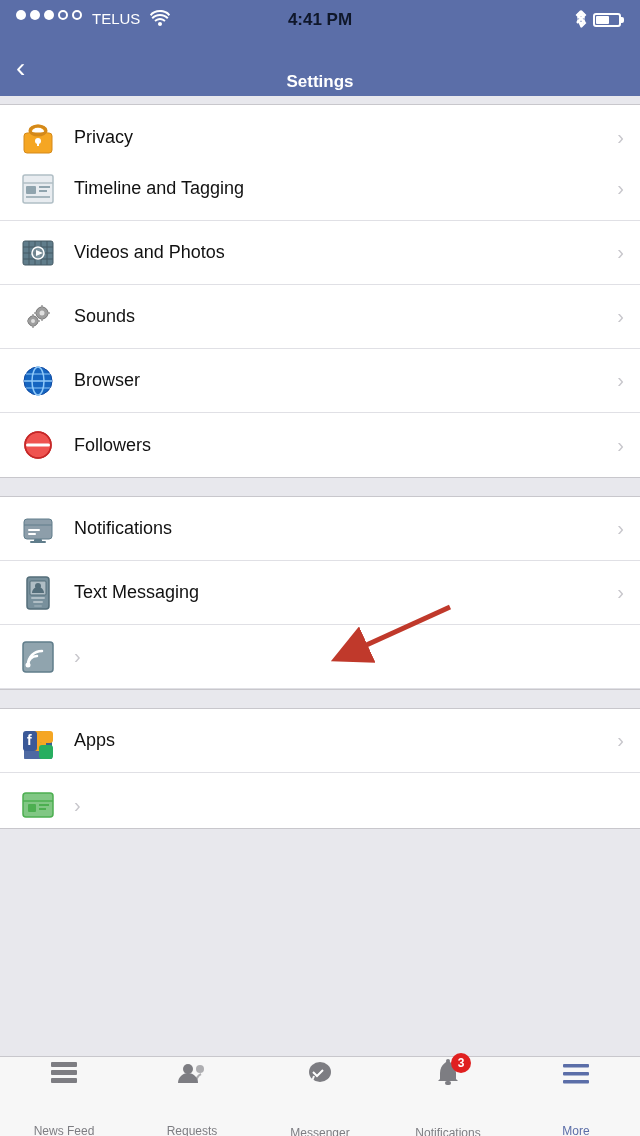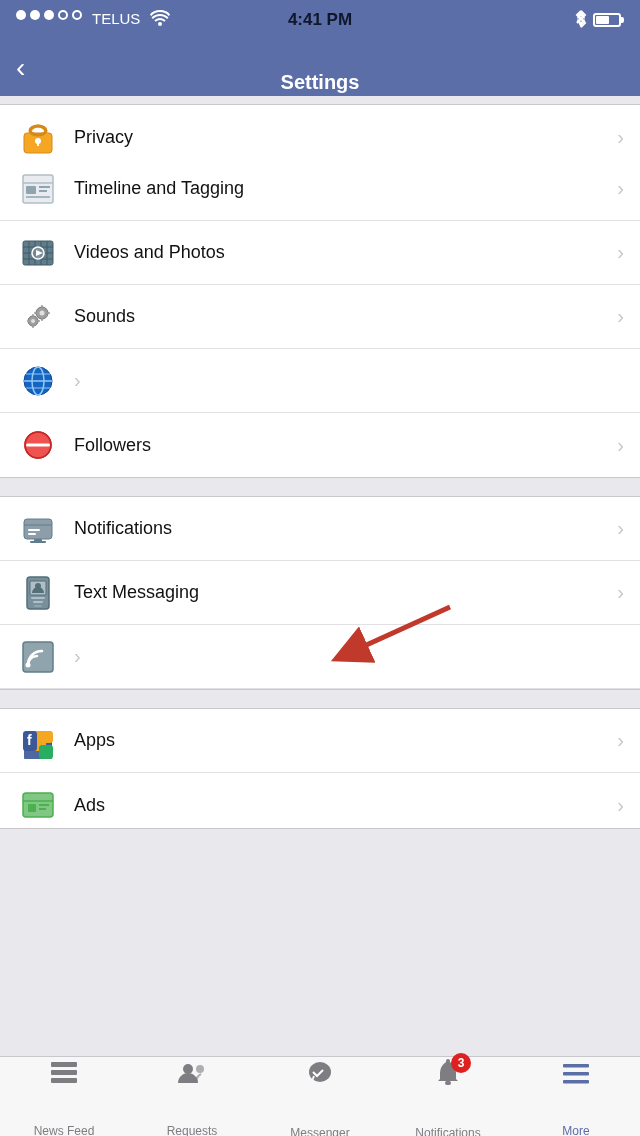--- a/index.html
+++ b/index.html
@@ -100,21 +100,21 @@
     .back-button {
       position: absolute;
       left: 16px;
       color: white;
       font-size: 28px;
       font-weight: 300;
       cursor: pointer;
     }
     .nav-title {
       color: white;
-      font-size: 20px;
+      font-size: 17px;
       font-weight: 600;
       margin-top: 28px;
     }
 
     
     .settings-scroll {
       flex: 1;
       overflow-y: auto;
       padding-top: 8px;
     }
@@ -353,20 +353,21 @@
     <div class="settings-item">
       <div class="item-icon">
         <svg viewBox="0 0 36 36" fill="none">
           <circle cx="18" cy="18" r="14" fill="#1565c0" stroke="#0d47a1" stroke-width="1"></circle>
           <ellipse cx="18" cy="18" rx="6" ry="14" fill="none" stroke="#90caf9" stroke-width="1.5"></ellipse>
           <line x1="4" y1="18" x2="32" y2="18" stroke="#90caf9" stroke-width="1.5"></line>
           <line x1="6" y1="11" x2="30" y2="11" stroke="#90caf9" stroke-width="1"></line>
           <line x1="6" y1="25" x2="30" y2="25" stroke="#90caf9" stroke-width="1"></line>
         </svg>
       </div>
+      <span class="item-label">Browser</span>
       <span class="chevron">›</span>
     </div>
 
     <div class="settings-item">
       <div class="item-icon">
         <svg viewBox="0 0 36 36" fill="none">
           <circle cx="18" cy="18" r="13" fill="#ef5350" stroke="#c62828" stroke-width="1.5"></circle>
           <circle cx="18" cy="18" r="13" fill="none" stroke="#c62828" stroke-width="1.5"></circle>
           <rect x="6" y="16.5" width="24" height="3" rx="1.5" fill="white"></rect>
         </svg>
@@ -463,21 +464,20 @@
       <div class="settings-item">
         <div class="item-icon">
           <svg viewBox="0 0 36 36" fill="none">
             <rect x="3" y="6" width="30" height="24" rx="3" fill="#81c784" stroke="#4caf50" stroke-width="1.5"></rect>
             <line x1="3" y1="14" x2="33" y2="14" stroke="#4caf50" stroke-width="1.5"></line>
             <rect x="8" y="17" width="8" height="8" rx="1" fill="#4caf50"></rect>
             <line x1="19" y1="18" x2="29" y2="18" stroke="#4caf50" stroke-width="2"></line>
             <line x1="19" y1="22" x2="26" y2="22" stroke="#4caf50" stroke-width="2"></line>
           </svg>
         </div>
-        <span class="item-label">Ads</span>
         <span class="chevron">›</span>
       </div>
     </div>
   </div>
 
 </div>
 
 <div class="tab-bar">
 
   <div class="tab-item">

